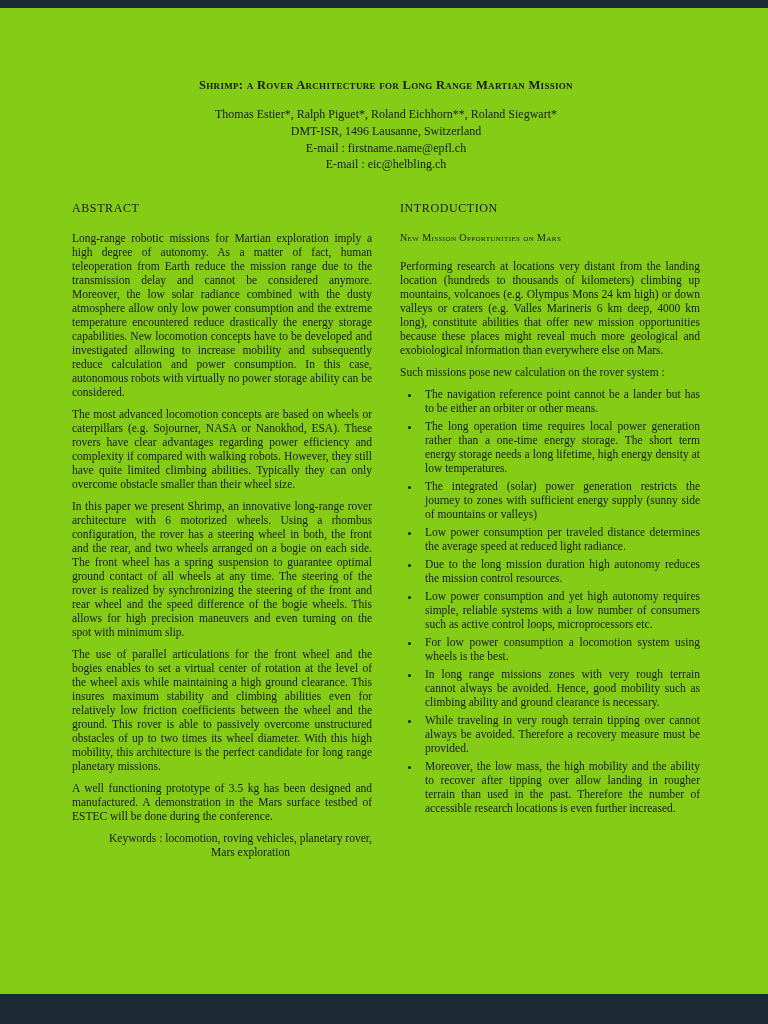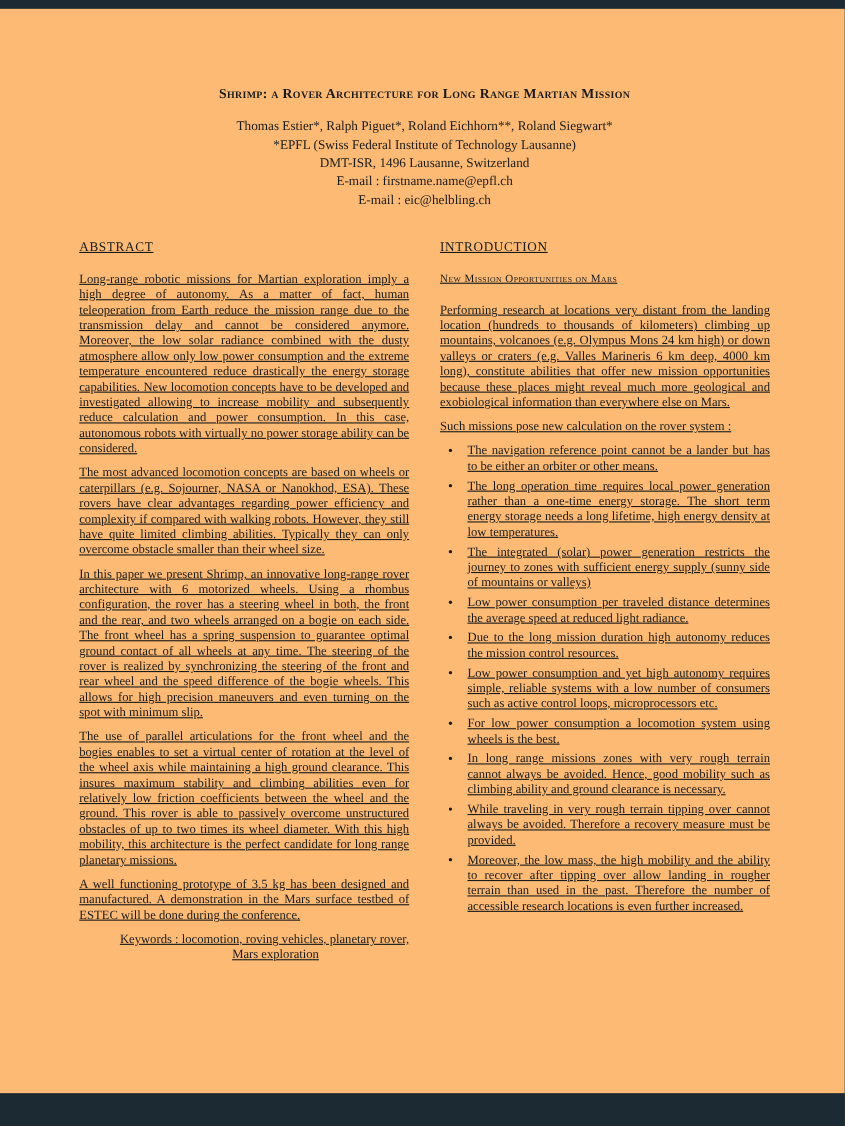--- a/index.html
+++ b/index.html
@@ -12,21 +12,21 @@
     width: 768px;
     height: 1024px;
     display: flex;
     flex-direction: column;
     overflow: hidden;
   }
   .bar-top { height: 8px; background: #1b2a33; flex: 0 0 auto; }
   .bar-bottom { height: 30px; background: #1b2a33; flex: 0 0 auto; }
   .page {
     flex: 1 1 auto;
-    background: #fdba74;
+    background: #84cc16;
     padding: 70px 68px 0 72px;
     overflow: hidden;
     color: #1a1a1a;
   }
   .page-header { text-align: center; }
   .paper-title {
     font-size: 12.5px;
     font-weight: bold;
     font-variant: small-caps;
     letter-spacing: 0.3px;
@@ -37,21 +37,20 @@
     margin-bottom: 1px;
   }
   .affil {
     font-size: 12px;
     line-height: 16.5px;
   }
   .columns {
     margin-top: 28px;
     display: flex;
     gap: 28px;
-    text-decoration: underline;
   }
   .col {
     width: 300px;
     flex: 0 0 300px;
     font-size: 11.5px;
     line-height: 14px;
     text-align: justify;
   }
   .section-heading {
     font-size: 12px;
@@ -85,21 +84,20 @@
 <body>
 
 <div class="viewer">
   <div class="bar-top"></div>
 
   <div class="page">
 
     <div class="page-header">
       <h1 class="paper-title">Shrimp: a Rover Architecture for Long Range Martian Mission</h1>
       <div class="authors">Thomas Estier*, Ralph Piguet*, Roland Eichhorn**, Roland Siegwart*</div>
-      <div class="affil">*EPFL (Swiss Federal Institute of Technology Lausanne)</div>
       <div class="affil">DMT-ISR, 1496 Lausanne, Switzerland</div>
       <div class="affil">E-mail :  firstname.name@epfl.ch</div>
       <div class="affil">E-mail :  eic@helbling.ch</div>
     </div>
 
     <div class="columns">
 
       <section class="col">
         <h2 class="section-heading">ABSTRACT</h2>
         <p>Long-range robotic missions for Martian exploration imply a high degree of autonomy. As a matter of fact, human teleoperation from Earth reduce the mission range due to the transmission delay and cannot be considered anymore. Moreover, the low solar radiance combined with the dusty atmosphere allow only low power consumption and the extreme temperature encountered reduce drastically the energy storage capabilities. New locomotion concepts have to be developed and investigated allowing to increase mobility and subsequently reduce calculation and power consumption. In this case, autonomous robots with virtually no power storage ability can be considered.</p>

